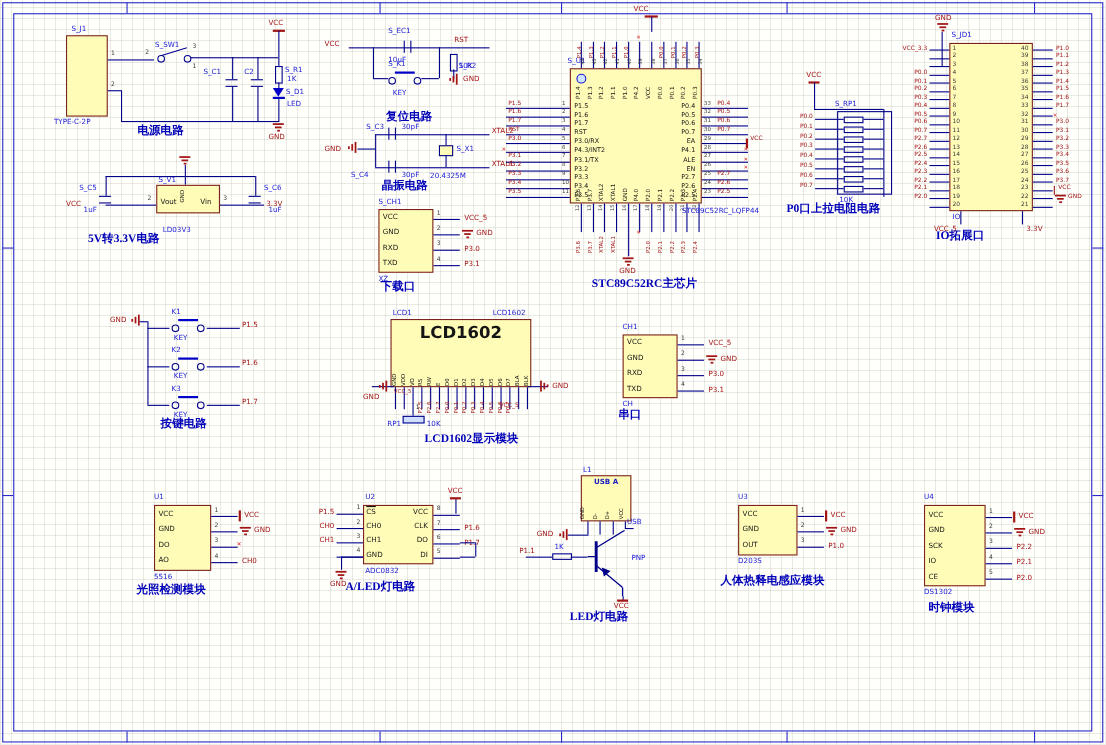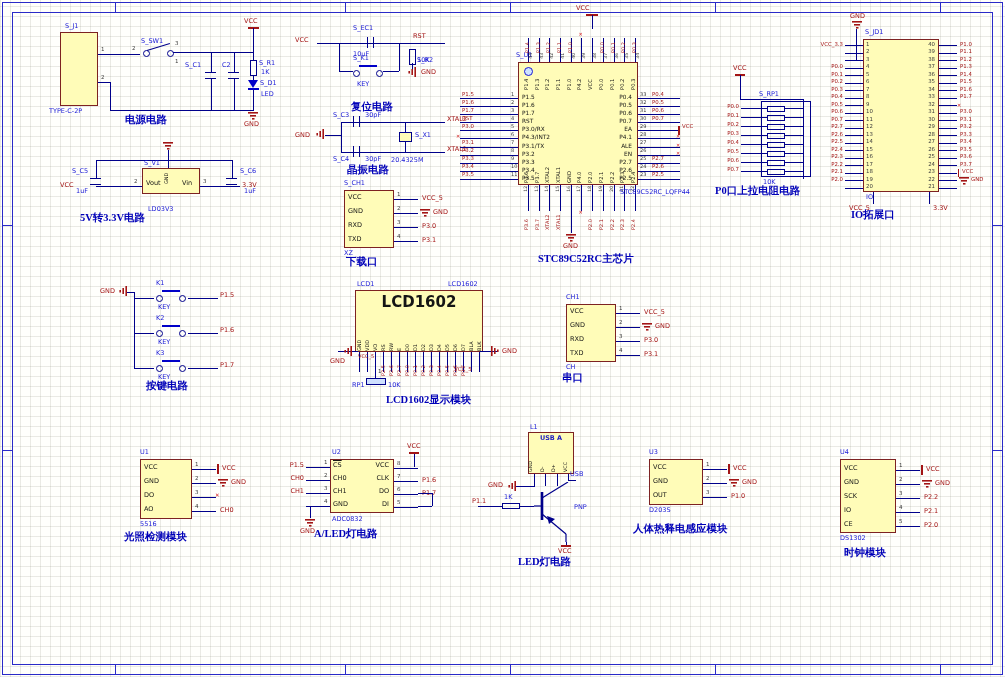--- a/index.html
+++ b/index.html
@@ -220,21 +220,21 @@
   <div class="mod" style="left:295px;top:108px;width:175px;height:58px">
     <span class="t net" style="left:0;top:24px">GND</span>
     <div class="gsym r90" style="left:20px;top:22px"></div>
     <div class="wh" style="left:30px;top:27px;width:16px"></div>
     <div class="wv" style="left:46px;top:14px;height:30px"></div>
     <div class="wh" style="left:46px;top:14px;width:104px"></div>
     <span class="t des" style="left:38px;top:4px">S_C3</span>
     <div class="capv" style="left:58px;top:8px"></div>
     <span class="t des" style="left:70px;top:4px">30pF</span>
     <div class="wh" style="left:46px;top:44px;width:104px"></div>
-    <span class="t des" style="left:38px;top:48px">S_C4</span>
+    <span class="t des" style="left:24px;top:48px">S_C4</span>
     <div class="capv" style="left:58px;top:38px"></div>
     <span class="t des" style="left:70px;top:48px">30pF</span>
     <div class="xtalb" style="left:104px;top:24px"></div>
     <div class="wv" style="left:110px;top:14px;height:10px"></div>
     <div class="wv" style="left:110px;top:33px;height:11px"></div>
     <span class="t des" style="left:120px;top:24px">S_X1</span>
     <span class="t des" style="left:96px;top:49px">20.4325M</span>
     <span class="t net" style="left:152px;top:8px">XTAL2</span>
     <span class="t net" style="left:152px;top:38px">XTAL1</span>
     <span class="t cap" style="left:52px;top:42px;margin-top:14px">晶振电路</span>
@@ -1145,21 +1145,21 @@
       <polygon points="13,34 21,37 15,42" fill="#00008b"></polygon>
       <line x1="32" y1="52" x2="32" y2="60" stroke="#00008b" stroke-width="1.2"></line>
     </svg>
     <span class="t des" style="left:104px;top:86px">PNP</span>
     <div class="wv" style="left:96px;top:124px;height:4px"></div>
     <div class="vbar" style="left:91px;top:127px;width:10px"></div>
     <span class="t net" style="left:88px;top:130px">VCC</span>
     <span class="t cap" style="left:48px;top:138px">LED灯电路</span>
   </div>
 
-  <div class="mod" style="left:633px;top:443px;width:145px;height:95px">
+  <div class="mod" style="left:655px;top:443px;width:145px;height:95px">
     <span class="t des" style="left:16px;top:6px">U3</span>
     <div class="box" style="left:16px;top:16px;width:54px;height:46px"></div>
     <div class="names" style="left:16px;top:17px">
 
     <div class="nrow" data-sym="vcc">VCC</div>
         <div class="nrow" data-sym="gnd">GND</div>
         <div class="nrow">OUT</div>
       </div>
     <div class="pins" style="left:70px;top:17px">
 

